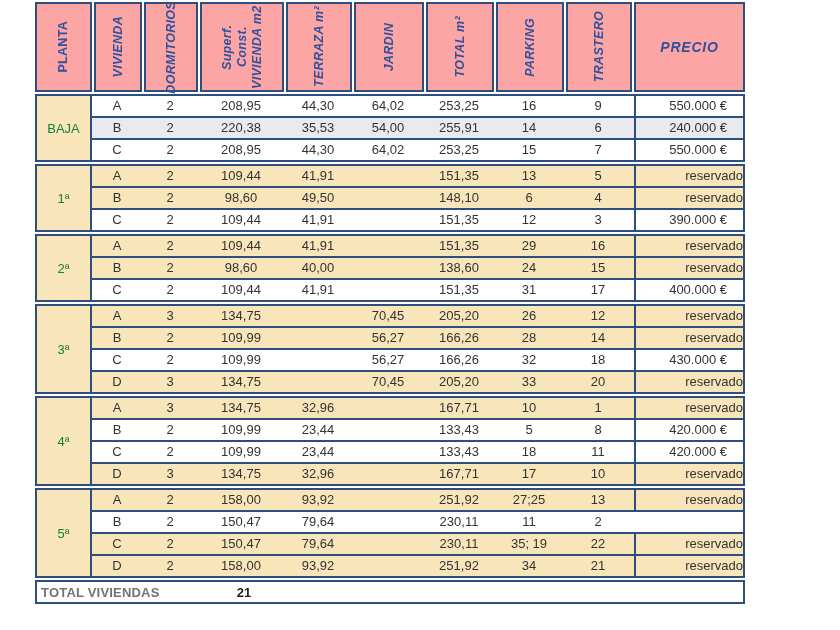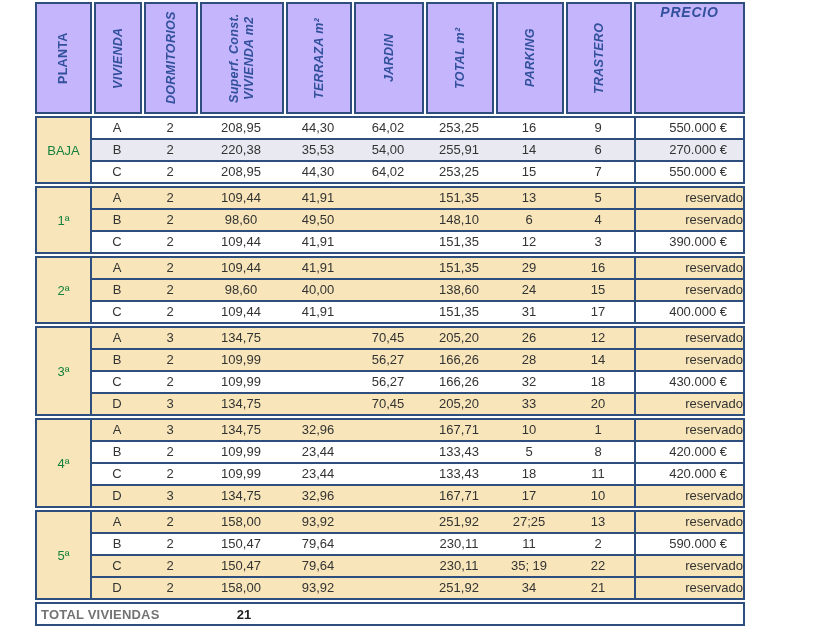--- a/index.html
+++ b/index.html
@@ -5,22 +5,22 @@
   html,body{margin:0;padding:0;}
   body{
     width:840px;height:630px;overflow:hidden;background:#ffffff;
     font-family:"Liberation Sans",sans-serif;position:relative;
   }
   .sheet{position:absolute;left:35px;top:2px;width:710px;}
 
   
   .header-row{display:flex;gap:2px;margin-bottom:2px;}
   .hcell{
-    box-sizing:border-box;height:112px;border:2px solid var(--border);
-    background:#c4b5fd;display:flex;justify-content:center;
+    box-sizing:border-box;height:90px;border:2px solid var(--border);
+    background:#fca5a5;display:flex;align-items:center;justify-content:center;
   }
   .hlabel{font-weight:bold;color:var(--header_text);font-size:12.5px;text-align:center;letter-spacing:.3px;}
   .hlabel.it{font-style:italic;}
   .hlabel.rot{writing-mode:vertical-rl;transform:rotate(180deg);white-space:pre-line;line-height:1.2;}
   .hlabel.hor{font-size:14px;letter-spacing:.8px;}
   .hcell.c-planta{width:57px}.hcell.c-vivienda{width:48px}.hcell.c-dormitorios{width:54px}
   .hcell.c-superf{width:84px}.hcell.c-terraza{width:66px}.hcell.c-jardin{width:70px}
   .hcell.c-total{width:68px}.hcell.c-parking{width:68px}.hcell.c-trastero{width:66px}
   .hcell.c-precio{width:111px}
 
@@ -110,21 +110,21 @@
           </div>
           <div class="row bg-lav">
             <div class="cell c-vivienda">B</div>
             <div class="cell c-dormitorios">2</div>
             <div class="cell c-superf">220,38</div>
             <div class="cell c-terraza">35,53</div>
             <div class="cell c-jardin">54,00</div>
             <div class="cell c-total">255,91</div>
             <div class="cell c-parking">14</div>
             <div class="cell c-trastero">6</div>
-            <div class="cell c-precio num">270.000 €</div>
+            <div class="cell c-precio num">240.000 €</div>
           </div>
           <div class="row bg-white">
             <div class="cell c-vivienda">C</div>
             <div class="cell c-dormitorios">2</div>
             <div class="cell c-superf">208,95</div>
             <div class="cell c-terraza">44,30</div>
             <div class="cell c-jardin">64,02</div>
             <div class="cell c-total">253,25</div>
             <div class="cell c-parking">15</div>
             <div class="cell c-trastero">7</div>
@@ -322,21 +322,20 @@
           </div>
           <div class="row bg-white">
             <div class="cell c-vivienda">B</div>
             <div class="cell c-dormitorios">2</div>
             <div class="cell c-superf">150,47</div>
             <div class="cell c-terraza">79,64</div>
             <div class="cell c-jardin"></div>
             <div class="cell c-total">230,11</div>
             <div class="cell c-parking">11</div>
             <div class="cell c-trastero">2</div>
-            <div class="cell c-precio num">590.000 €</div>
           </div>
           <div class="row bg-tan">
             <div class="cell c-vivienda">C</div>
             <div class="cell c-dormitorios">2</div>
             <div class="cell c-superf">150,47</div>
             <div class="cell c-terraza">79,64</div>
             <div class="cell c-jardin"></div>
             <div class="cell c-total">230,11</div>
             <div class="cell c-parking">35; 19</div>
             <div class="cell c-trastero">22</div>

